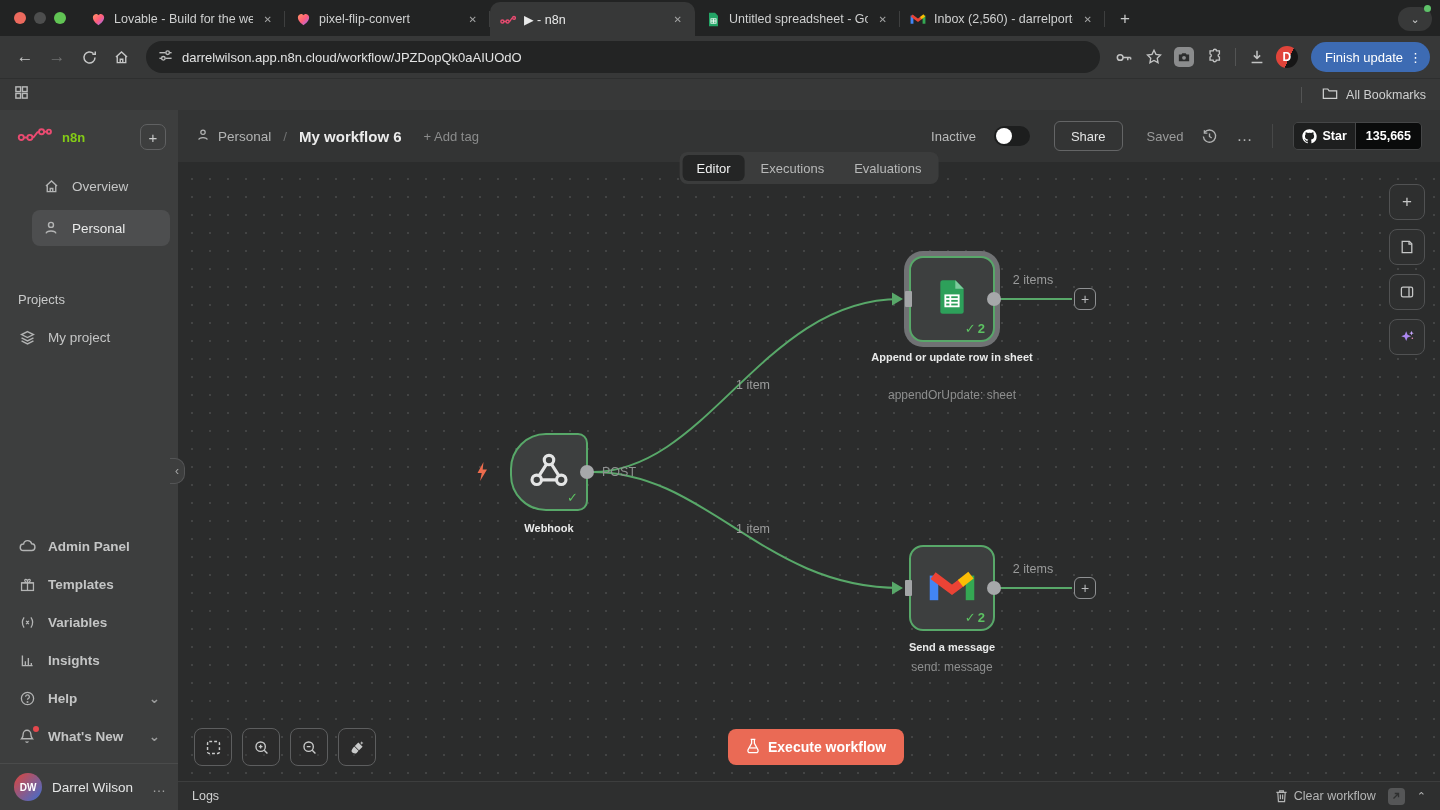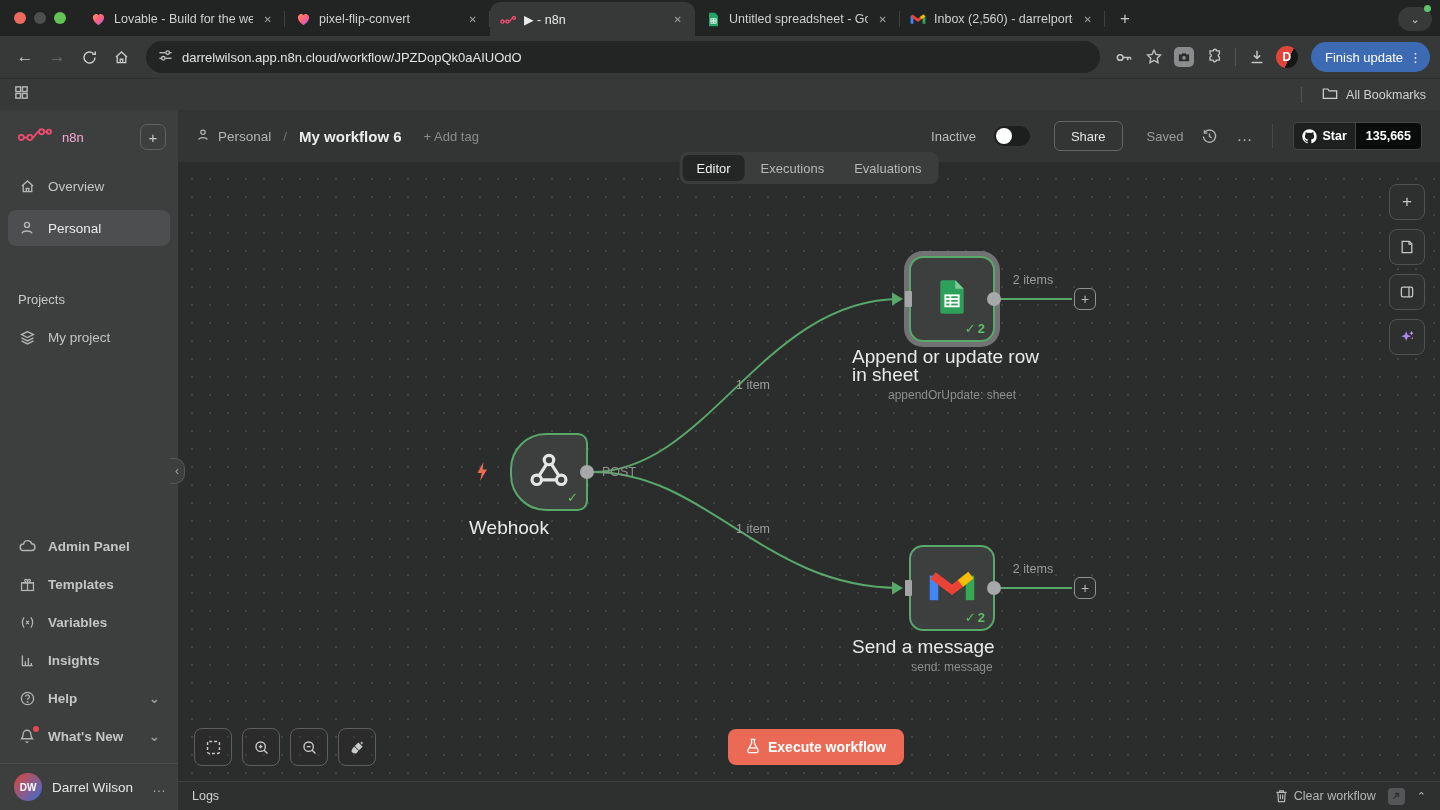--- a/index.html
+++ b/index.html
@@ -37,23 +37,23 @@
 
   
   .bookmarks { height:32px; background:#373838; border-top:1px solid #2e2f2f; display:flex; align-items:center; padding:0 14px; }
   .bm-right { margin-left:auto; display:flex; align-items:center; gap:8px; color:#cfd0d0; font-size:12.5px; }
   .bm-div { width:1px; height:16px; background:#535454; margin-right:12px; }
 
   
   .app { position:absolute; top:110px; left:0; width:1440px; height:700px; display:flex; }
   .sidebar { width:178px; background:#3d3e3e; display:flex; flex-direction:column; position:relative; z-index:3; }
   .brand-row { display:flex; align-items:center; gap:6px; padding:14px 12px 6px 16px; }
-  .brand-txt { color:#f9a8d4; font-weight:normal; font-size:13px; }
+  .brand-txt { color:#84cc16; font-weight:bold; font-size:13px; }
   .add-wf-btn { margin-left:auto; width:26px; height:26px; border:1px solid #606162; border-radius:7px; color:#c9caca; font-size:15px; display:flex; align-items:center; justify-content:center; }
-  .snav { margin-top:12px; display:flex; flex-direction:column; gap:6px; }
+  .snav { margin-top:12px; display:flex; flex-direction:column; gap:6px;padding-left:24px; }
   .s-item { height:36px; margin:0 8px; padding:0 10px; border-radius:8px; display:flex; align-items:center; gap:12px; color:#c4c5c5; font-size:13.5px; }
   .s-item .s-ico { width:18px; display:flex; justify-content:center; color:#b3b4b4; }
   .s-item.active { background:#4d4e4f; color:#e9eaea; }
   .s-label-head { margin:46px 0 12px 18px; color:#c9caca; font-size:13px; }
   .s-bottom { margin-top:auto; display:flex; flex-direction:column; }
   .s-bottom .s-item { height:38px; margin:0 8px;font-weight:bold; }
   .chev { margin-left:auto; color:#9b9c9c; }
   .bell-wrap { position:relative; }
   .bell-dot { position:absolute; top:-2px; right:-3px; width:6px; height:6px; border-radius:50%; background:#e5484d; }
   .s-div { height:1px; background:#4a4b4b; margin:8px 0 0; }
@@ -90,21 +90,21 @@
   .canvas { position:absolute; top:52px; left:0; width:1262px; height:619px; background-color:#2b2c2c;
     background-image:radial-gradient(circle,#434444 1px,transparent 1.3px); background-size:18px 18px; background-position:5px 8px; }
   .edges { position:absolute; inset:0; }
   .node { position:absolute; width:86px; height:86px; background:#3d3f3f; border:2px solid #58a869; border-radius:14px; display:flex; align-items:center; justify-content:center; }
   .node .badge { position:absolute; right:8px; bottom:4px; color:#5cc262; font-size:13px; font-weight:bold; display:flex; gap:2px; }
   .node .in-handle { position:absolute; left:-6px; top:50%; transform:translateY(-50%); width:7px; height:16px; background:#a3a5a7; border-radius:1px; }
   .node .out-dot { position:absolute; right:-8px; top:50%; transform:translateY(-50%); width:14px; height:14px; border-radius:50%; background:#a6a8aa; }
   .node.webhook { left:332px; top:271px; width:78px; height:78px; border-radius:36px 10px 10px 36px; }
   .node.sheets { left:731px; top:94px; box-shadow:0 0 0 5px #707274; }
   .node.gmail { left:731px; top:383px; }
-  .cv-label { position:absolute; text-align:left; color:#e9eaea; font-size:19px; font-weight:400; line-height:18px; }
+  .cv-label { position:absolute; text-align:center; color:#e9eaea; font-size:11px; font-weight:700; line-height:18px; }
   .cv-sub { position:absolute; text-align:center; color:#8d8e8e; font-size:12px; }
   .edge-lbl { position:absolute; color:#9a9b9b; font-size:12.5px; text-align:center; width:70px; }
   .post-lbl { position:absolute; left:424px; top:303px; color:#8f9191; font-size:12.5px; }
   .plus-btn { position:absolute; width:22px; height:22px; border:1.5px solid #8f9193; border-radius:6px; color:#b9bbbd; font-size:14px; display:flex; align-items:center; justify-content:center; background:#2b2c2c; }
   .bolt { position:absolute; left:296px; top:300px; }
   .cv-controls { position:absolute; left:16px; top:566px; display:flex; gap:10px; }
   .cv-btn { width:38px; height:38px; border:1px solid #5d5e5f; border-radius:8px; display:flex; align-items:center; justify-content:center; color:#c9caca; background:rgba(43,44,44,.35); }
   .exec-btn { position:absolute; left:550px; top:567px; height:36px; padding:0 18px; border-radius:8px; background:#ea6a55; color:#fff; font-size:14px; font-weight:bold; display:flex; align-items:center; gap:8px; }
   .rail { position:absolute; right:15px; top:22px; display:flex; flex-direction:column; gap:9px; }
   .rail-btn { width:36px; height:36px; background:#2e2f2f; border:1px solid #515253; border-radius:8px; display:flex; align-items:center; justify-content:center; color:#c6c7c7; font-size:17px; }

